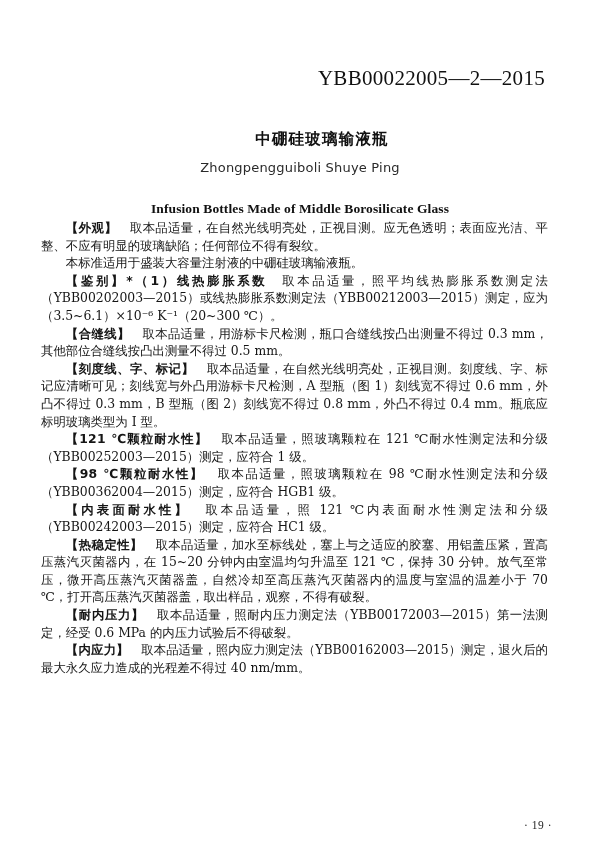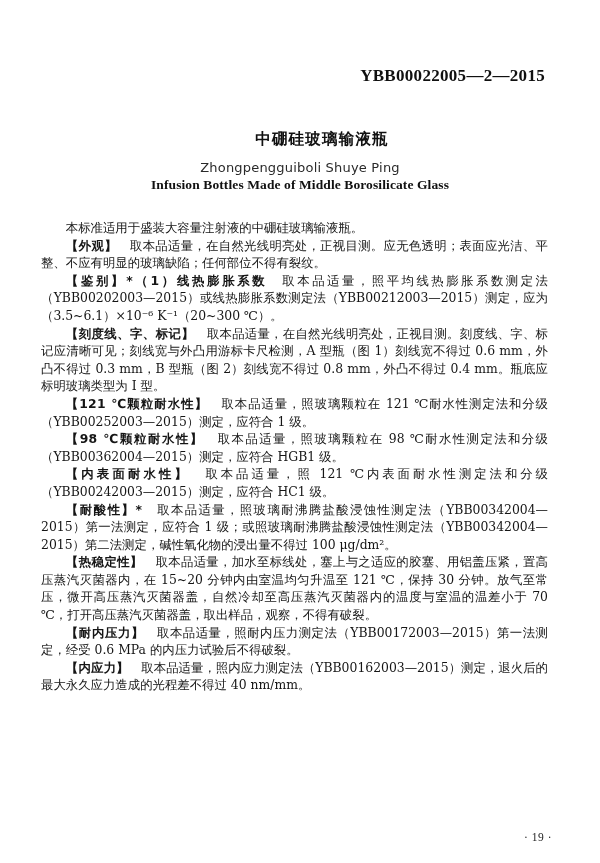--- a/index.html
+++ b/index.html
@@ -20,22 +20,22 @@
     left: 0;
     top: 0;
     width: 600px;
     height: 863px;
   }
   .std-code {
     position: absolute;
     right: 55px;
     top: 66px;
     font-family: "Liberation Serif", "DejaVu Serif", serif;
-    font-size: 17px;
-    font-weight: 700;
+    font-size: 21px;
+    font-weight: 400;
     letter-spacing: 0.3px;
     color: #101010;
     white-space: nowrap;
   }
   .title-block {
     position: absolute;
     left: 0;
     top: 128px;
     width: 600px;
     text-align: center;
@@ -51,21 +51,21 @@
   }
   .title-pinyin {
     margin-top: 9px;
     font-family: "DejaVu Sans", "Liberation Sans", sans-serif;
     font-size: 13px;
     font-weight: 400;
     letter-spacing: 0.2px;
     color: #2a2a2a;
   }
   .title-en {
-    margin-top: 2px;
+    margin-top: 26px;
     font-family: "Liberation Serif", "DejaVu Serif", serif;
     font-size: 13.5px;
     font-weight: 700;
     letter-spacing: 0.1px;
     color: #111;
   }
   .body-block {
     position: absolute;
     left: 41px;
     top: 219px;
@@ -83,58 +83,58 @@
     font-family: "DejaVu Serif", "Liberation Serif", serif;
   }
   p.para .lbl {
     font-family: "DejaVu Sans", "Liberation Sans", sans-serif;
     font-weight: 700;
     letter-spacing: 0.2px;
   }
   .page-number {
     position: absolute;
     right: 48px;
-    bottom: 20px;
+    bottom: 32px;
     font-family: "Liberation Serif", "DejaVu Serif", serif;
     font-size: 11.5px;
     color: #222;
     letter-spacing: 0.5px;
   }
 </style>
 </head>
 <body>
 
 <div class="page">
 
   <div class="std-code">YBB00022005—2—2015</div>
 
   <div class="title-block">
     <div class="title-cn">中硼硅玻璃输液瓶</div>
     <div class="title-pinyin">Zhongpengguiboli Shuye Ping</div>
     <div class="title-en">Infusion Bottles Made of Middle Borosilicate Glass</div>
   </div>
 
   <div class="body-block">
+    <p class="para"><span class="lbl">【外观】</span><span>　取本品适量，在自然光线明亮处，正视目测。应无色透明；表面应光洁、平整、不应有明显的玻璃缺陷；任何部位不得有裂纹。</span></p>
+
     <p class="para"><span class="lbl"></span><span>本标准适用于盛装大容量注射液的中硼硅玻璃输液瓶。</span></p>
-
-    <p class="para"><span class="lbl">【外观】</span><span>　取本品适量，在自然光线明亮处，正视目测。应无色透明；表面应光洁、平整、不应有明显的玻璃缺陷；任何部位不得有裂纹。</span></p>
 
     <p class="para"><span class="lbl">【鉴别】*（1）线热膨胀系数</span><span>　取本品适量，照平均线热膨胀系数测定法（YBB00202003—2015）或线热膨胀系数测定法（YBB00212003—2015）测定，应为（3.5~6.1）×10⁻⁶ K⁻¹（20~300 ℃）。</span></p>
 
 
+    <p class="para"><span class="lbl">【合缝线】</span><span>　取本品适量，用游标卡尺检测，瓶口合缝线按凸出测量不得过 0.3 mm，其他部位合缝线按凸出测量不得过 0.5 mm。</span></p>
 
     <p class="para"><span class="lbl">【刻度线、字、标记】</span><span>　取本品适量，在自然光线明亮处，正视目测。刻度线、字、标记应清晰可见；刻线宽与外凸用游标卡尺检测，A 型瓶（图 1）刻线宽不得过 0.6 mm，外凸不得过 0.3 mm，B 型瓶（图 2）刻线宽不得过 0.8 mm，外凸不得过 0.4 mm。瓶底应标明玻璃类型为 I 型。</span></p>
 
     <p class="para"><span class="lbl">【121 ℃颗粒耐水性】</span><span>　取本品适量，照玻璃颗粒在 121 ℃耐水性测定法和分级（YBB00252003—2015）测定，应符合 1 级。</span></p>
 
     <p class="para"><span class="lbl">【98 ℃颗粒耐水性】</span><span>　取本品适量，照玻璃颗粒在 98 ℃耐水性测定法和分级（YBB00362004—2015）测定，应符合 HGB1 级。</span></p>
 
     <p class="para"><span class="lbl">【内表面耐水性】</span><span>　取本品适量，照 121 ℃内表面耐水性测定法和分级（YBB00242003—2015）测定，应符合 HC1 级。</span></p>
 
-    <p class="para"><span class="lbl">【耐酸性】*</span><span>　取本品适量，照玻璃耐沸腾盐酸浸蚀性测定法（YBB00342004—2015）第一法测定，应符合 1 级；或照玻璃耐沸腾盐酸浸蚀性测定法（YBB00342004—2015）第二法测定，碱性氧化物的浸出量不得过 100 μg/dm²。</span></p>
 
 
     <p class="para"><span class="lbl">【热稳定性】</span><span>　取本品适量，加水至标线处，塞上与之适应的胶塞、用铝盖压紧，置高压蒸汽灭菌器内，在 15~20 分钟内由室温均匀升温至 121 ℃，保持 30 分钟。放气至常压，微开高压蒸汽灭菌器盖，自然冷却至高压蒸汽灭菌器内的温度与室温的温差小于 70 ℃，打开高压蒸汽灭菌器盖，取出样品，观察，不得有破裂。</span></p>
 
 
     <p class="para"><span class="lbl">【耐内压力】</span><span>　取本品适量，照耐内压力测定法（YBB00172003—2015）第一法测定，经受 0.6 MPa 的内压力试验后不得破裂。</span></p>
 
     <p class="para"><span class="lbl">【内应力】</span><span>　取本品适量，照内应力测定法（YBB00162003—2015）测定，退火后的最大永久应力造成的光程差不得过 40 nm/mm。</span></p>
   </div>
 

